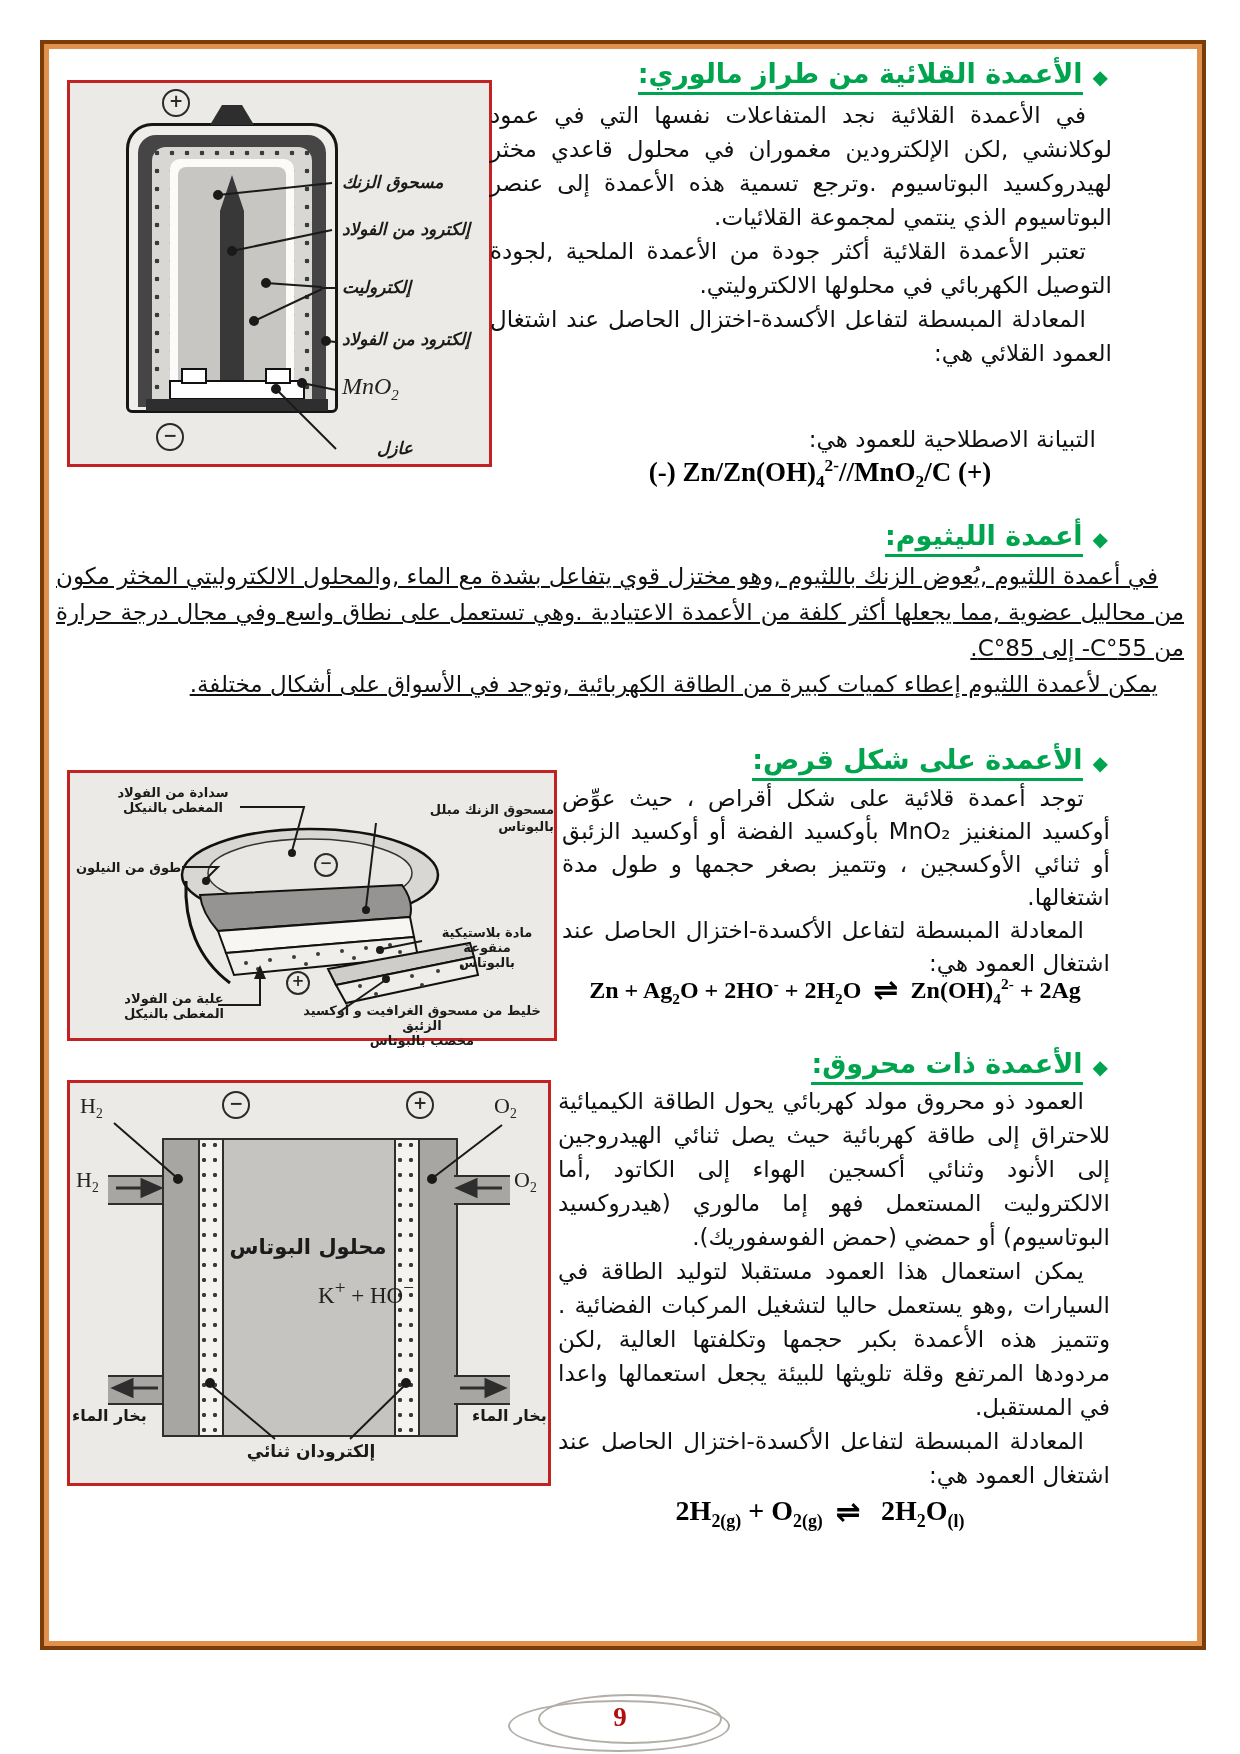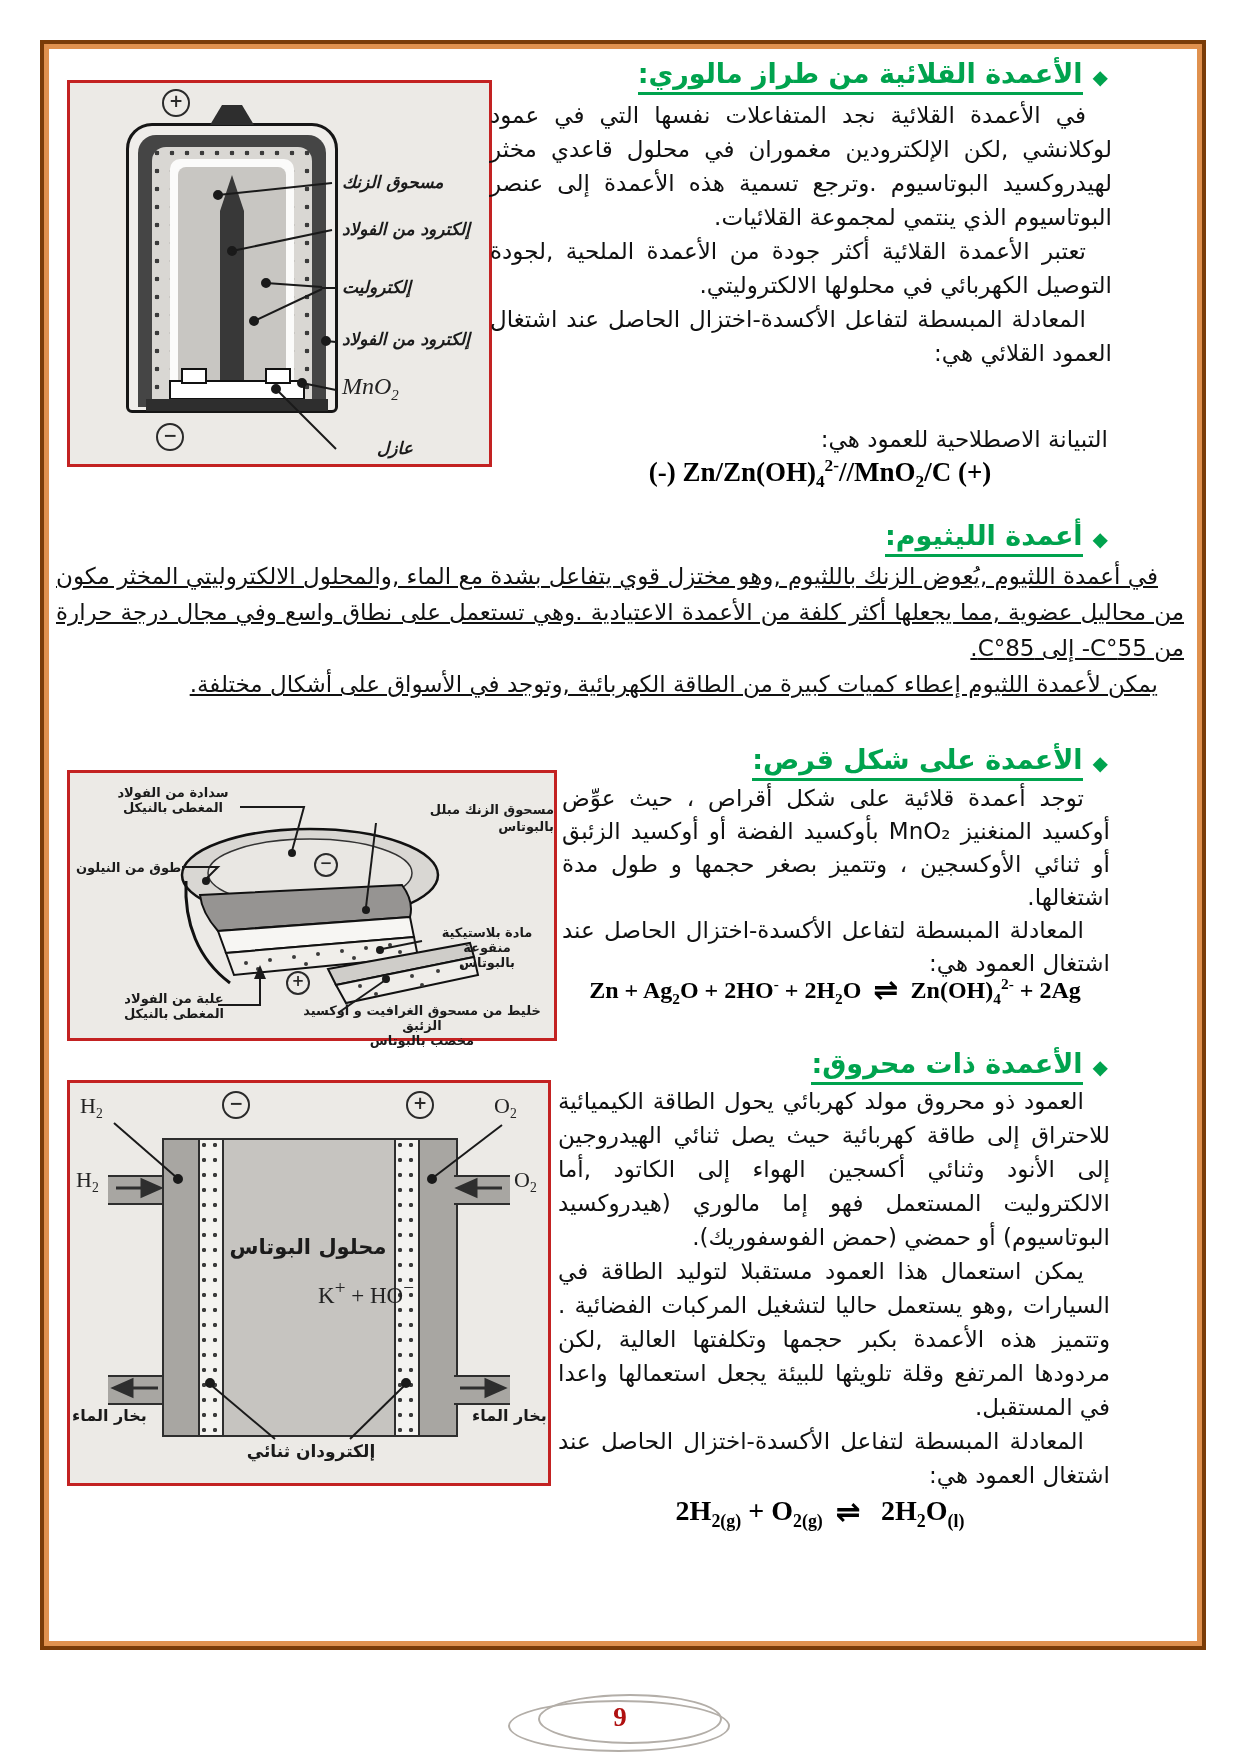--- a/index.html
+++ b/index.html
@@ -96,21 +96,21 @@
     <div class="fl fl1 latin" style="left:272px;top:294px;font-size:24px;">MnO<sub>2</sub></div>
     <div class="fl fl1" style="left:272px;top:356px;margin-left:35px;">عازل</div>
     <div class="term" style="left:86px;top:340px;">−</div>
   </div>
 
   <div class="txt" style="left:490px;top:98px;width:622px;">
     <p>في الأعمدة القلائية نجد المتفاعلات نفسها التي في عمود لوكلانشي ,لكن الإلكترودين مغموران في محلول قاعدي مخثر لهيدروكسيد البوتاسيوم .وترجع تسمية هذه الأعمدة إلى عنصر البوتاسيوم الذي ينتمي لمجموعة القلائيات.</p>
     <p>تعتبر الأعمدة القلائية أكثر جودة من الأعمدة الملحية ,لجودة التوصيل الكهربائي في محلولها الالكتروليتي.</p>
     <p>المعادلة المبسطة لتفاعل الأكسدة-اختزال الحاصل عند اشتغال العمود القلائي هي:</p>
   </div>
-  <div class="line-r" style="right:132px;top:426px;">التبيانة الاصطلاحية للعمود هي:</div>
+  <div class="line-r" style="right:144px;top:426px;">التبيانة الاصطلاحية للعمود هي:</div>
   <div class="eq" style="left:540px;top:456px;width:560px;font-size:27px;">(-) Zn/Zn(OH)<sub>4</sub><sup>2-</sup>//MnO<sub>2</sub>/C (+)</div>
 
   <div class="sec-title" style="top:520px;right:132px;">
     <span class="bullet">◆</span>
     <span class="tt">أعمدة الليثيوم:</span>
   </div>
   <div class="txt" style="left:56px;top:558px;width:1128px;line-height:36px;text-decoration:underline;">
     <p>في أعمدة اللثيوم ,يُعوض الزنك باللثيوم ,وهو مختزل قوي يتفاعل بشدة مع الماء ,والمحلول الالكتروليتي المخثر مكون من محاليل عضوية ,مما يجعلها أكثر كلفة من الأعمدة الاعتيادية .وهي تستعمل على نطاق واسع وفي مجال درجة حرارة من 55°C- إلى 85°C.</p>
     <p>يمكن لأعمدة اللثيوم إعطاء كميات كبيرة من الطاقة الكهربائية ,وتوجد في الأسواق على أشكال مختلفة.</p>
   </div>

